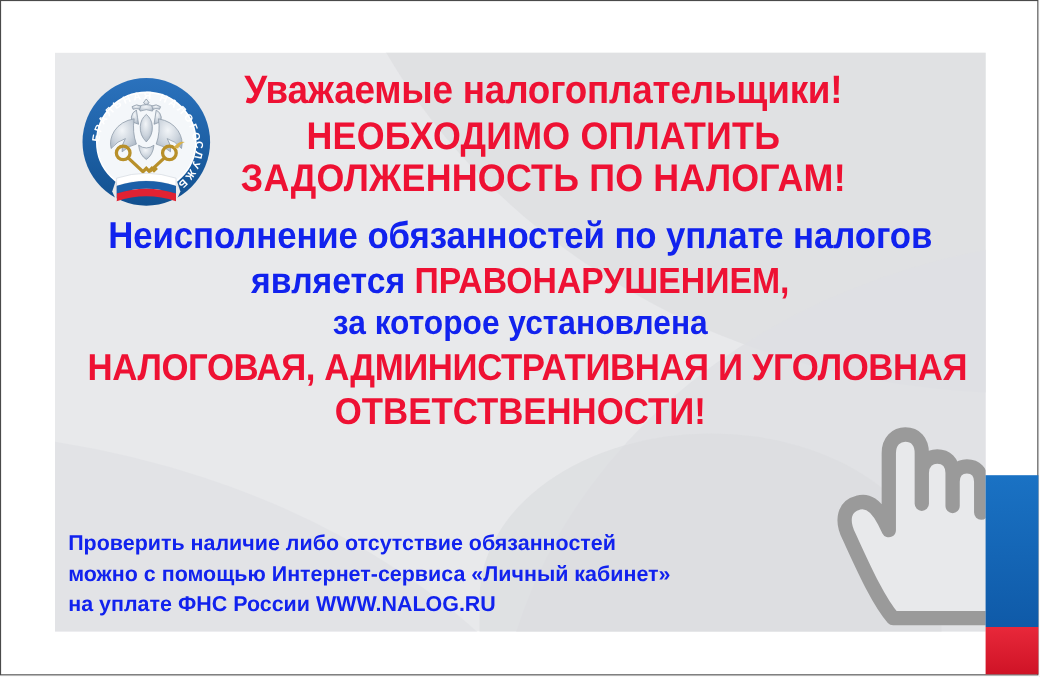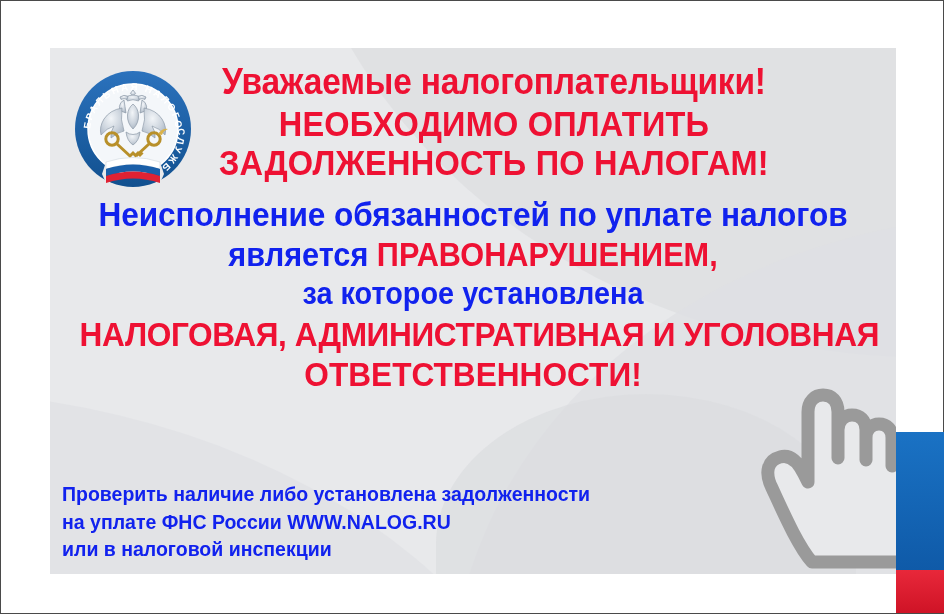--- a/index.html
+++ b/index.html
@@ -285,23 +285,23 @@
       <div class="line line-5 cond"><span class="l-blue">является </span><span class="l-red">ПРАВОНАРУШЕНИЕМ,</span></div>
 
       <div class="line line-6 l-blue cond">за которое установлена</div>
 
       <div class="line line-7 l-red cond">НАЛОГОВАЯ, АДМИНИСТРАТИВНАЯ И УГОЛОВНАЯ</div>
 
       <div class="line line-8 l-red cond">ОТВЕТСТВЕННОСТИ!</div>
     </div>
 
     <div class="info-block">
-      <div class="info-line">Проверить наличие либо установлена задолженности</div>
+      <div class="info-line">Проверить наличие либо отсутствие обязанностей</div>
+      <div class="info-line">можно с помощью Интернет-сервиса «Личный кабинет»</div>
       <div class="info-line">на уплате ФНС России WWW.NALOG.RU</div>
-      <div class="info-line">или в налоговой инспекции</div>
     </div>
 
     <div class="hand">
       <svg viewBox="0 0 200 190" width="200" height="190" aria-hidden="true">
         <path d="M62 178
                  C 48 162, 34 130, 22 104
                  C 14 88, 18 76, 30 73
                  C 40 70, 48 78, 54 90
                  L 58 98
                  L 58 28

